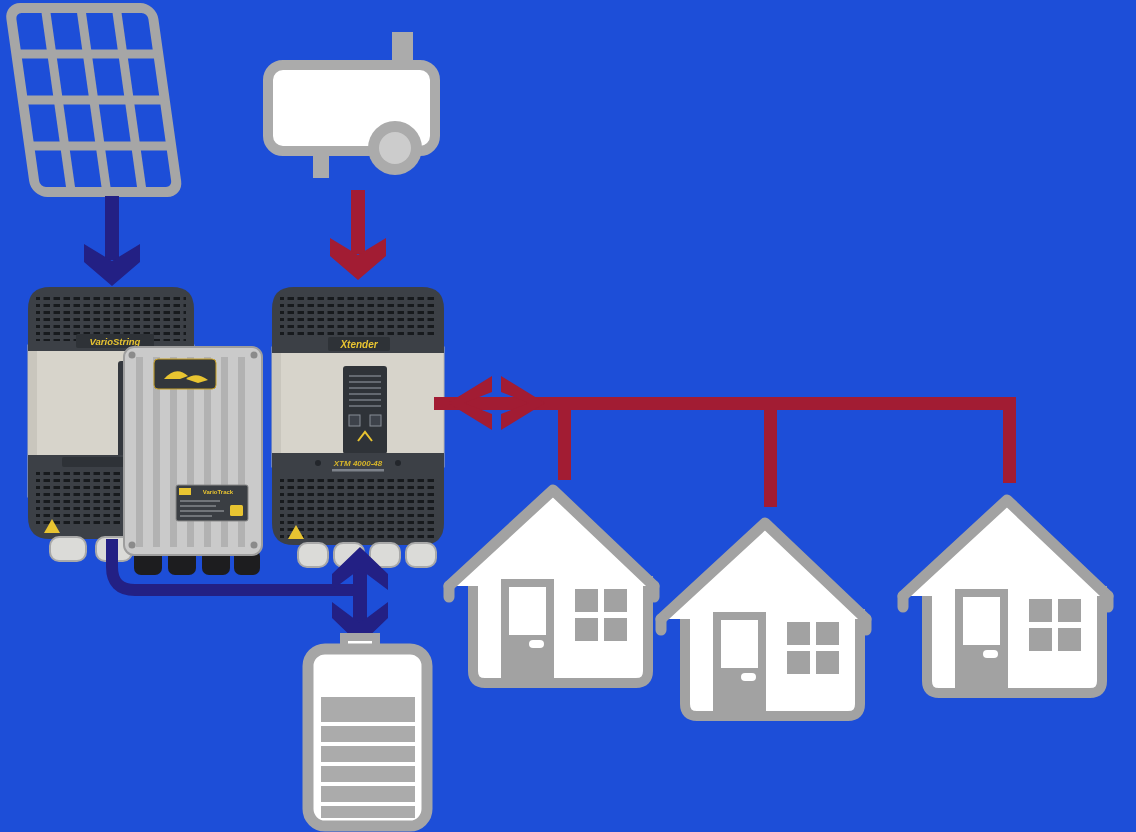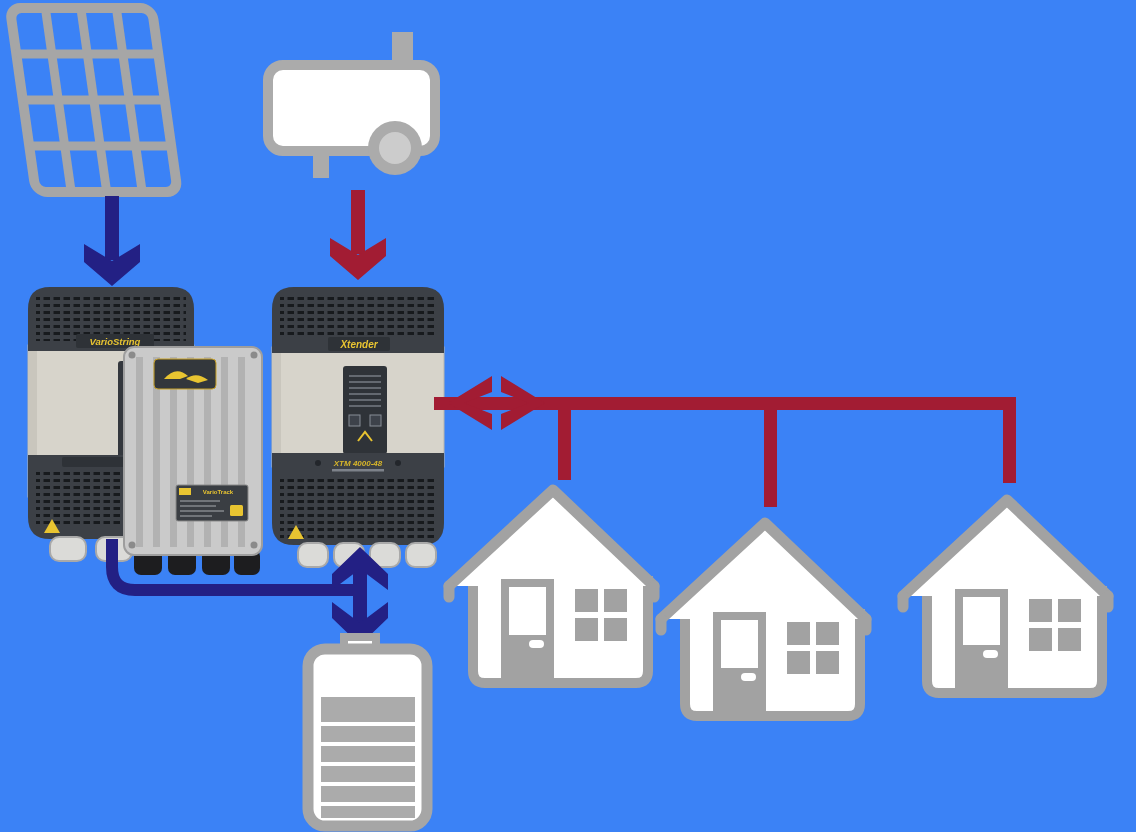--- a/index.html
+++ b/index.html
@@ -1,17 +1,17 @@
 <!DOCTYPE html>
 <html><head>
 <meta charset="utf-8">
 <style>
   html,body{margin:0;padding:0;background:#ffffff;}
   body{font-family:"Liberation Sans", sans-serif;}
-  #canvas{position:relative;width:1136px;height:832px;background:#3b82f6;overflow:hidden;}
+  #canvas{position:relative;width:1136px;height:832px;background:#1d4ed8;overflow:hidden;}
   .abs{position:absolute;}
   svg{display:block;}
   text{font-family:"Liberation Sans", sans-serif;}
 </style>
 </head>
 <body>
 
 <div id="canvas">
 
   <svg width="0" height="0" class="abs" aria-hidden="true">

